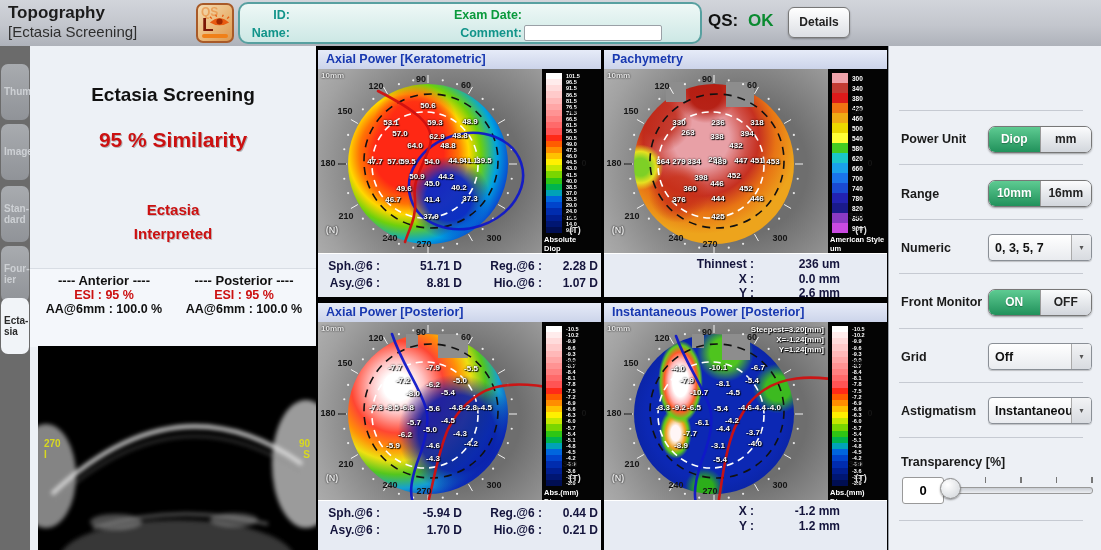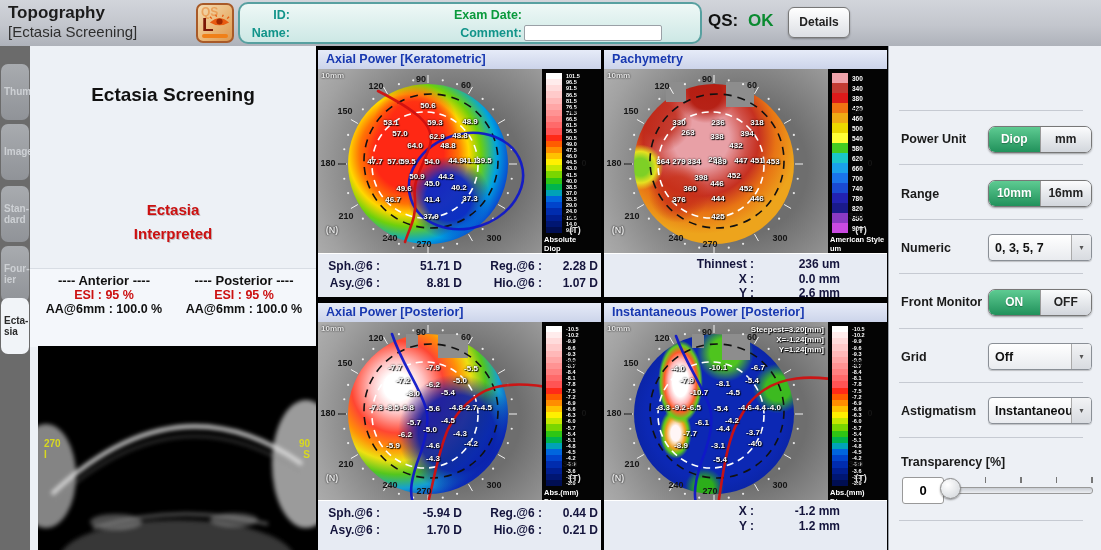--- a/index.html
+++ b/index.html
@@ -157,20 +157,21 @@
       <div class="tab" style="top: 140px;">Stan-
 dard</div>
       <div class="tab" style="top: 200px;">Four-
 ier</div>
       <div class="tab active" style="top: 252px;">Ecta-
 sia</div>
     </div>
 
   <div class="leftpanel">
     <div class="lp-title">Ectasia Screening</div>
+    <div class="lp-sim">95 % Similarity</div>
     <div class="lp-interp" style="top:179px;">Interpreted</div>
     <div class="lp-interp" style="top:155px;">Ectasia</div>
 
     <div class="esiblock">
       <div class="esicol" style="left:4px;">
         <div class="esi-h">---- Anterior ----</div>
         <div class="esi-r">ESI : 95 %</div>
         <div class="esi-a">AA@6mm : 100.0 %</div>
       </div>
       <div class="esicol" style="left:144px;">
@@ -643,21 +644,21 @@
           <div class="mapval" style="left: 85px; top: 58.0435px;">-7.2</div>
           <div class="mapval" style="left: 115px; top: 61.913px;">-6.2</div>
           <div class="mapval" style="left: 142px; top: 58.0435px;">-5.0</div>
           <div class="mapval" style="left: 95px; top: 70.6196px;">-8.0</div>
           <div class="mapval" style="left: 130px; top: 69.6522px;">-5.4</div>
           <div class="mapval" style="left: 58px; top: 85.1304px;">-7.3</div>
           <div class="mapval" style="left: 74px; top: 85.1304px;">-8.5</div>
           <div class="mapval" style="left: 89px; top: 85.1304px;">-6.8</div>
           <div class="mapval" style="left: 115px; top: 86.0978px;">-5.6</div>
           <div class="mapval" style="left: 138px; top: 85.1304px;">-4.8</div>
-          <div class="mapval" style="left: 152px; top: 85.1304px;">-2.7</div>
+          <div class="mapval" style="left: 152px; top: 85.1304px;">-2.8</div>
           <div class="mapval" style="left: 167px; top: 85.1304px;">-4.5</div>
           <div class="mapval" style="left: 96px; top: 99.6413px;">-5.7</div>
           <div class="mapval" style="left: 130px; top: 97.7065px;">-4.5</div>
           <div class="mapval" style="left: 87px; top: 112.217px;">-6.2</div>
           <div class="mapval" style="left: 112px; top: 107.38px;">-5.0</div>
           <div class="mapval" style="left: 142px; top: 111.25px;">-4.3</div>
           <div class="mapval" style="left: 75px; top: 122.859px;">-5.9</div>
           <div class="mapval" style="left: 115px; top: 122.859px;">-4.6</div>
           <div class="mapval" style="left: 153px; top: 120.924px;">-4.2</div>
           <div class="mapval" style="left: 115px; top: 136.402px;">-4.3</div>

